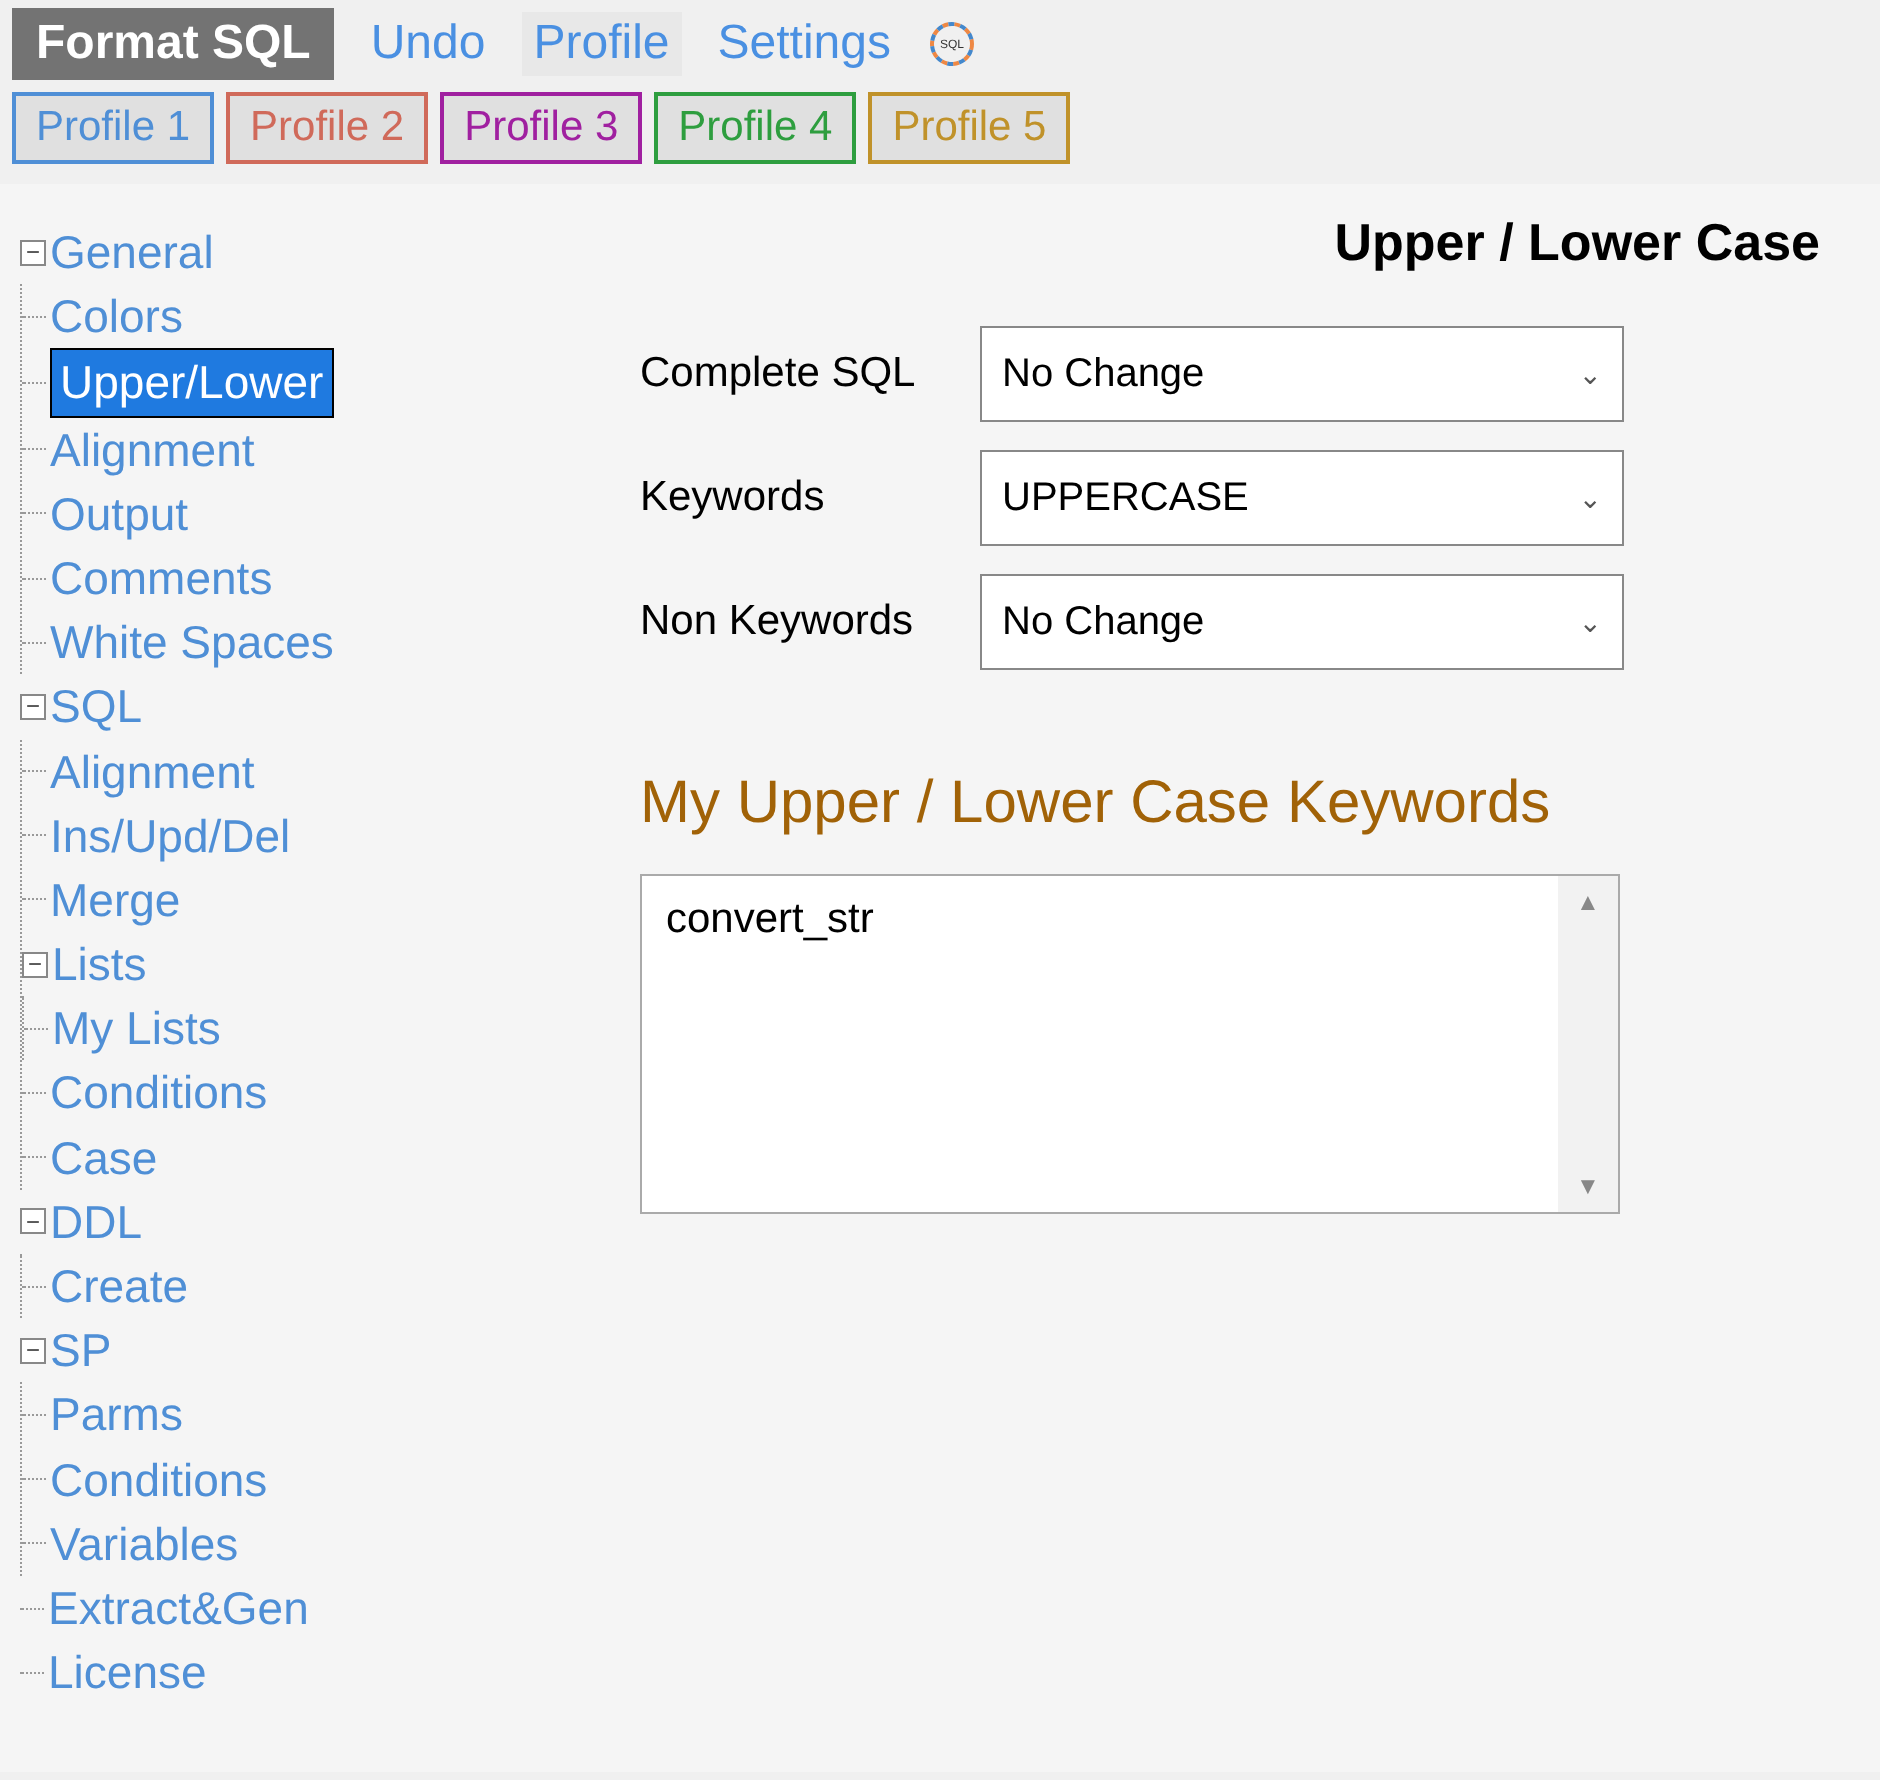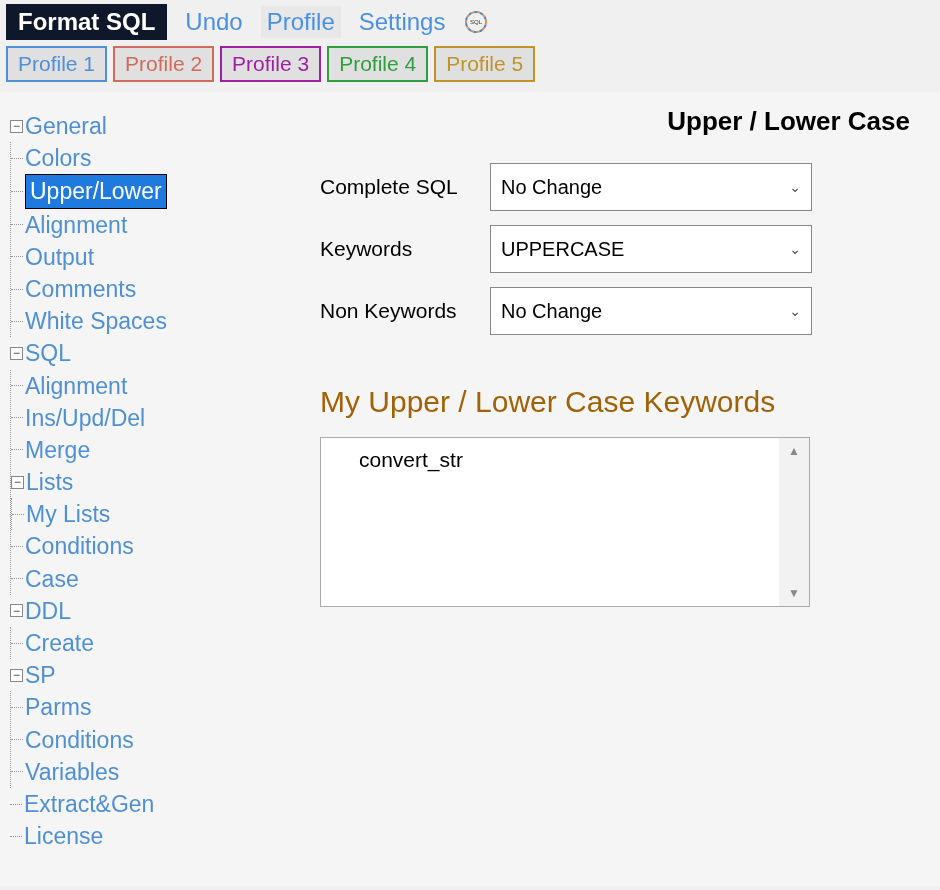--- a/index.html
+++ b/index.html
@@ -13,21 +13,21 @@
     overflow: hidden;
   }
   .topbar {
     display: flex;
     align-items: center;
     gap: 18px;
     padding: 4px 6px 6px 6px;
     background: #f0f0f0;
   }
   .format-btn {
-    background: #0f172a;
+    background: #737373;
     color: #fff;
     font-size: 24px;
     font-weight: bold;
     padding: 4px 12px;
     border: none;
     cursor: pointer;
   }
   .toplink {
     font-size: 24px;
     color: #4a90e2;
@@ -153,21 +153,20 @@
     font-size: 30px;
     color: #a16207;
     margin: 50px 0 18px 0;
   }
   .listbox {
     width: 490px;
     height: 170px;
     border: 1px solid #aaa;
     background: #fff;
     display: flex;
-    padding-left: 26px;
   }
   .listbox-body {
     flex: 1;
     padding: 10px 12px;
     font-size: 21px;
     color: #000;
   }
   .listbox-scroll {
     width: 30px;
     background: #f2f2f2;

